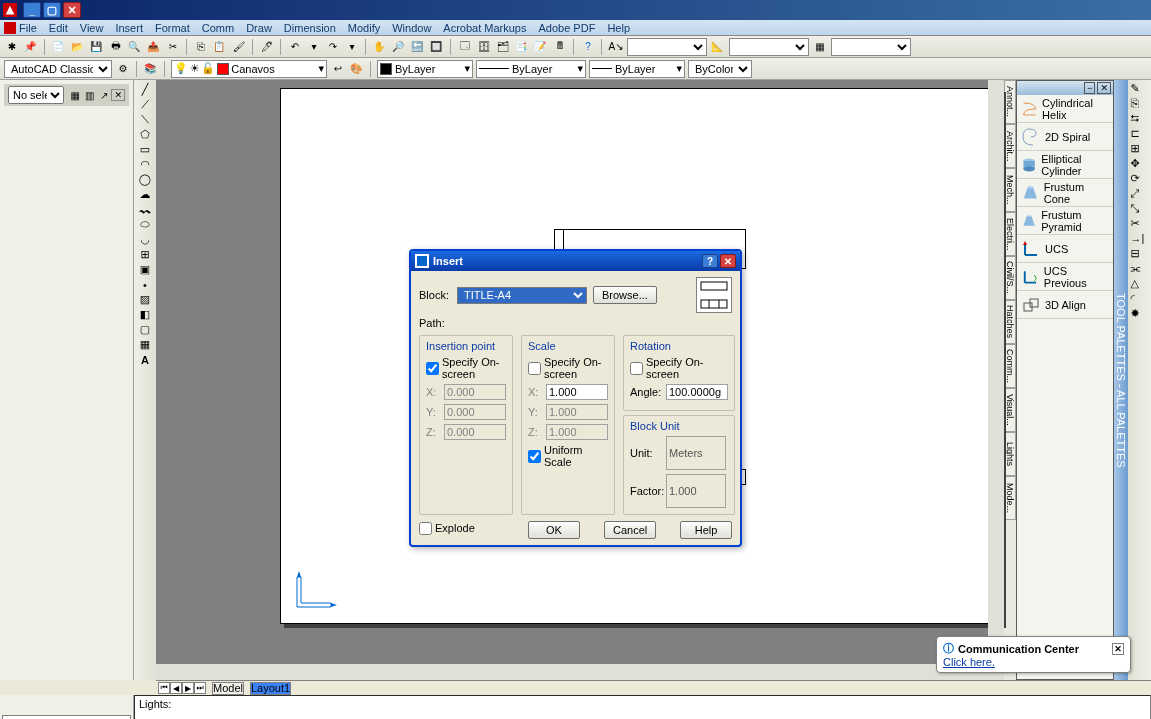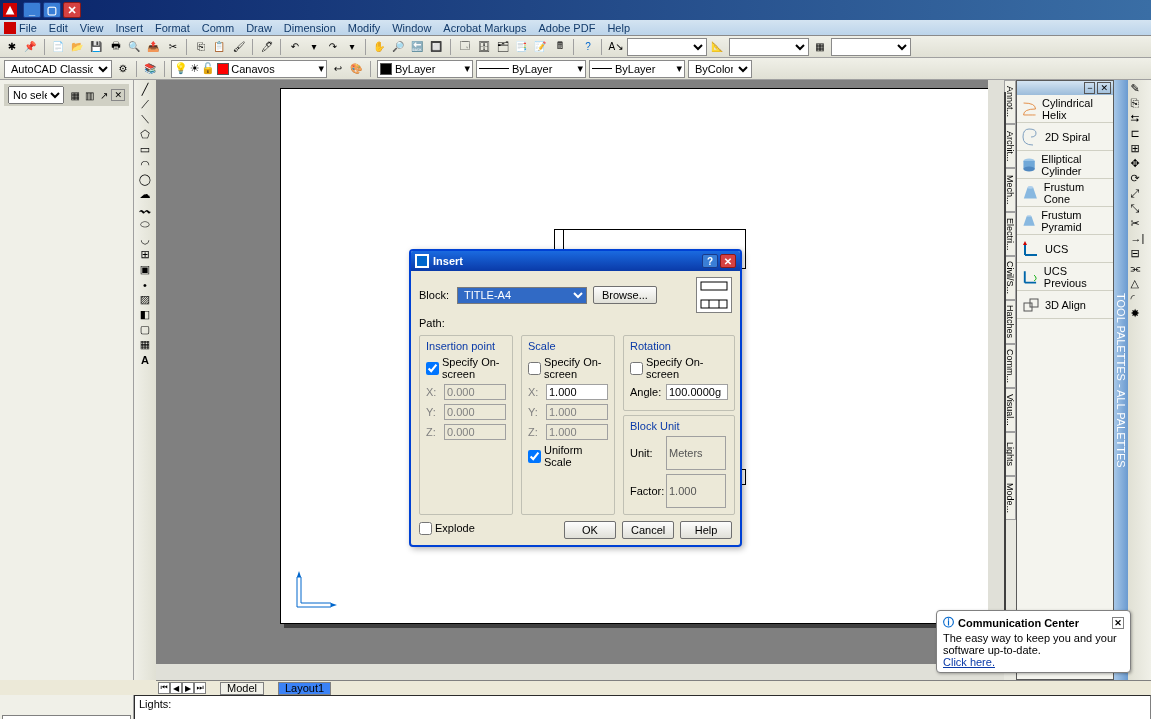--- a/index.html
+++ b/index.html
@@ -37,21 +37,21 @@
 .palette-item { height: 28px; display: flex; align-items: center; padding: 2px 4px; border-bottom: 1px solid #d0d0c4; gap: 4px; }
 .palette-item .pi-ico { width: 20px; height: 20px; }
 
 .right-toolbar { width: 23px; background: linear-gradient(to right,#e0e0d4,#f0f0e8); display: flex; flex-direction: column; align-items: center; padding-top: 2px; gap: 0px; }
 .right-toolbar .rt-ico { width: 18px; height: 15px; }
 
 .vpalette-tab { width: 14px; background: linear-gradient(to right,#a8c8e8,#6a9ad0); writing-mode: vertical-rl; text-align: center; color: #fff; font-size: 9px; padding: 6px 0; display:flex; align-items:center; justify-content:center; }
 
 .layout-bar { height: 15px; background: #ece9d8; border-top: 1px solid #808080; display: flex; align-items: center; padding: 0 2px; font-size: 10px; margin-left: 156px; }
 .layout-bar .nav-btn { width: 12px; height: 12px; border: 1px solid #808080; background: #fff; display: inline-flex; align-items: center; justify-content: center; font-size: 8px; margin-right: 0; }
-.layout-bar .tab { padding: 0 6px; border: 1px solid #808080; background: #f0f0e8; margin-left: 14px; height: 13px; display: inline-flex; align-items: center; }
+.layout-bar .tab { padding: 0 0; border: 1px solid #808080; background: #f0f0e8; margin-left: 6px; height: 13px; display: inline-flex; align-items: center; }
 .layout-bar .tab.active { background: #3b82f6; }
 
 .cmd-area { height: 40px; display: flex; }
 .cmd-left { width: 134px; background: #f0f0e8; border-right: 1px solid #a0a0a0; display:flex; align-items:flex-end; padding:2px;}
 .cmd-left .box { width: 100%; height: 18px; border: 1px solid #808080; background: #fff; }
 .cmd-right { flex: 1; background: #fff; border: 1px inset #808080; padding: 2px 4px; font-family: "Courier New", monospace; font-size: 12px; }
 
 
 .dlg { position: absolute; left: 409px; top: 249px; width: 333px; background: #ece9d8; border: 2px solid #0041d4; border-radius: 4px; box-shadow: 2px 2px 6px rgba(0,0,0,0.3); }
 .dlg-title { height: 20px; background: linear-gradient(#1a6ae0,#0a3aa8); color: #fff; display: flex; align-items: center; padding: 0 4px; font-weight: bold; border-radius: 2px 2px 0 0;}
@@ -66,21 +66,21 @@
 .dlg .btn { height: 18px; border: 1px solid #707070; background: linear-gradient(#fdfdfd,#e0e0d8); padding: 0 8px; border-radius: 2px; }
 .dlg .fs { border: 1px solid #c0c0b4; border-radius: 2px; padding: 4px 6px 6px; margin-top: 2px; }
 .dlg .fs-legend { color: #0a3aa8; font-size: 11px; margin-bottom: 4px; }
 .dlg .coord-row { display: flex; align-items: center; gap: 6px; margin-bottom: 4px; }
 .dlg .coord-row label { width: 12px; color: #808080;}
 .dlg .coord-row input { width: 62px; height: 16px; border: 1px solid #a0a0a0; font-size: 11px; padding: 0 2px; }
 .dlg .coord-row input:disabled { background: #ece9d8; color: #808080; }
 .dlg .grid3 { display: flex; gap: 8px; }
 .dlg .grid3 > div { flex: 1; }
 .dlg .chk { display: flex; align-items: center; gap: 3px; margin-bottom: 4px; }
-.dlg .footer { display: flex; justify-content: flex-end; gap: 6px; margin-top: 6px; }
+.dlg .footer { display: flex; justify-content: flex-end; gap: 24px; margin-top: 6px; }
 .dlg .footer .left { margin-right: auto; }
 .dlg .blocku label { width: 36px; display: inline-block; }
 .dlg .blocku input { width: 60px; height: 16px; border: 1px solid #a0a0a0; background:#ece9d8; color:#555; padding:16px 2px;}
 .preview { width: 36px; height: 36px; border: 1px solid #808080; background: #fff; margin-left: auto; display:flex; align-items:center; justify-content:center;}
 
 
 .cc { position: absolute; right: 20px; bottom: 46px; width: 195px; background: #fff; border: 1px solid #808080; border-radius: 4px; padding: 4px 6px; box-shadow: 1px 1px 3px rgba(0,0,0,0.3); }
 .cc .cc-hdr { display: flex; align-items: center; font-weight: bold; }
 .cc .cc-close { margin-left: auto; width: 12px; height: 12px; border: 1px solid #808080; font-size: 9px; text-align: center; line-height: 10px;}
 .cc a { color: #0a3aa8; text-decoration: underline; }
@@ -477,15 +477,14 @@
     </div>
   </div>
 </div>
 
 <div class="cc">
   <div class="cc-hdr">
     <span style="color:#06c;margin-right:4px;">ⓘ</span>
     <span>Communication Center</span>
     <span class="cc-close">✕</span>
   </div>
-  <div style="margin-top:2px;">The easy way to keep you and your software up-to-date.</div>
   <a href="#">Click here.</a>
 </div>
 
 </body></html>

